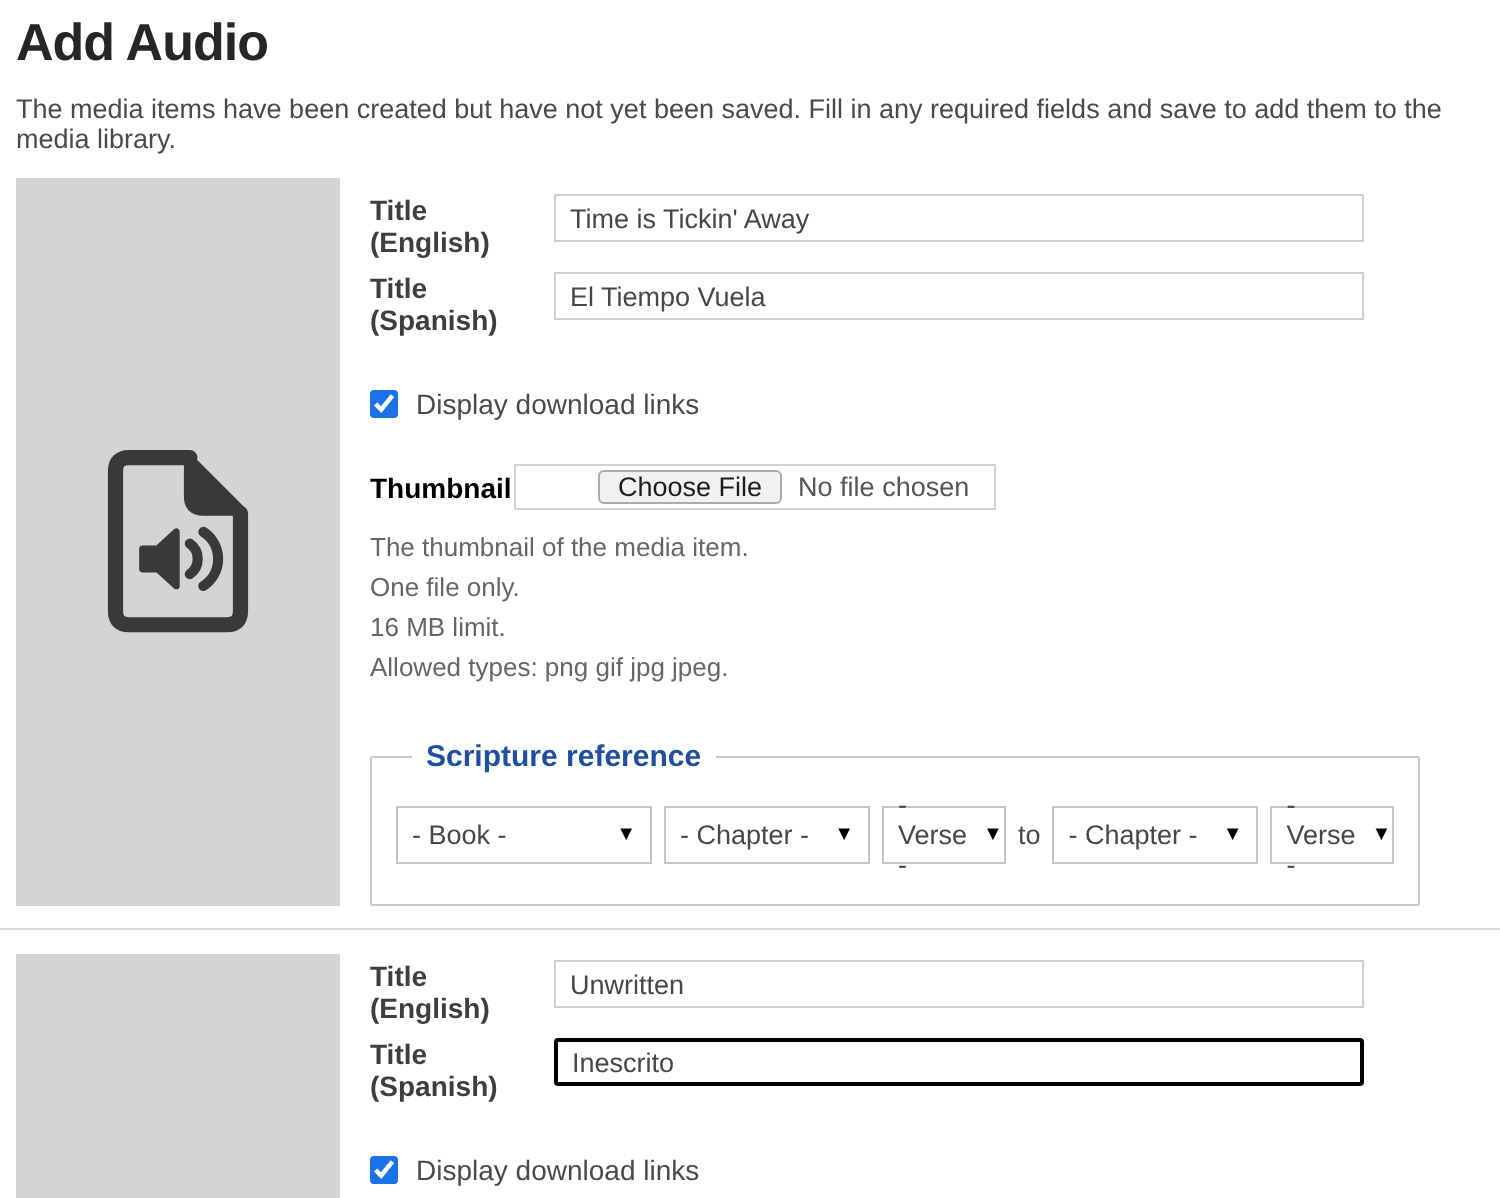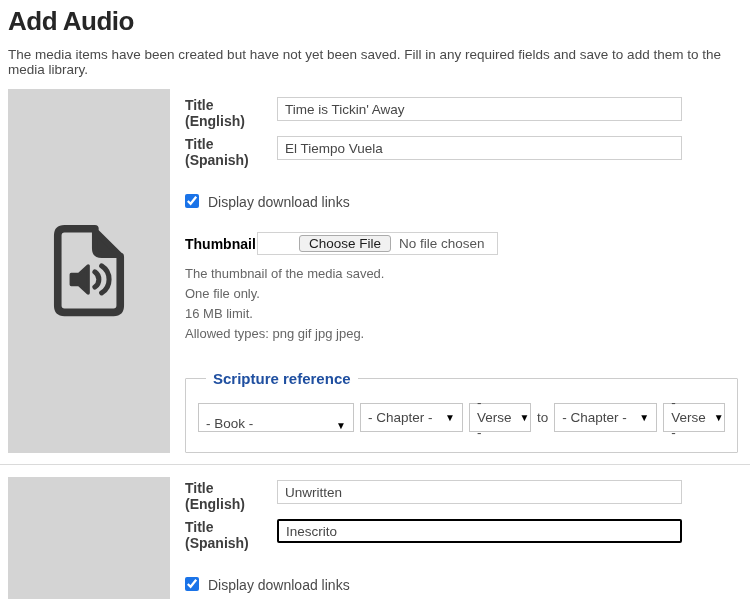--- a/index.html
+++ b/index.html
@@ -67,21 +67,21 @@
     background: #fff;
     outline: none;
   }
   .text-input.focused {
     border: 2px solid #000000;
     border-radius: 2px;
   }
 
   .checkbox-row {
     display: flex;
-    align-items: flex-start;
+    align-items: center;
     margin: 26px 0 0 0;
   }
   .checkbox-row input[type="checkbox"] {
     width: 14px;
     height: 14px;
     accent-color: #1a73e8;
     margin-right: 9px;
   }
   .checkbox-label {
     font-size: 14px;
@@ -159,21 +159,21 @@
     padding: 0 7px;
     font-size: 13.5px;
     color: #474747;
     cursor: pointer;
   }
   .select-wrap .arrow {
     font-size: 10px;
     color: #000;
     margin-left: 8px;
   }
-  .sel-book    { width: 156px; align-items: flex-end; }
+  .sel-book    { width: 128px; }
   .sel-chapter { width: 103px; }
   .sel-verse   { width: 62px; }
   .to-text {
     font-size: 13.5px;
     color: #4a4a4a;
   }
 
   .section-divider {
     border: none;
     border-top: 1px solid #dadada;
@@ -216,21 +216,21 @@
 
       <div class="thumb-field-row">
         <label class="thumb-field-label">Thumbnail</label>
         <span class="file-widget">
           <button class="choose-file-btn">Choose File</button>
           <span class="no-file-text">No file chosen</span>
         </span>
       </div>
 
       <div class="help-block">
-        <div class="help-line">The thumbnail of the media saved.</div>
+        <div class="help-line">The thumbnail of the media item.</div>
         <div class="help-line">One file only.</div>
         <div class="help-line">16 MB limit.</div>
         <div class="help-line">Allowed types: png gif jpg jpeg.</div>
       </div>
 
       <fieldset class="scripture">
         <legend>Scripture reference</legend>
         <div class="selects-row">
           <span class="select-wrap sel-book">
             <span>- Book -</span>

